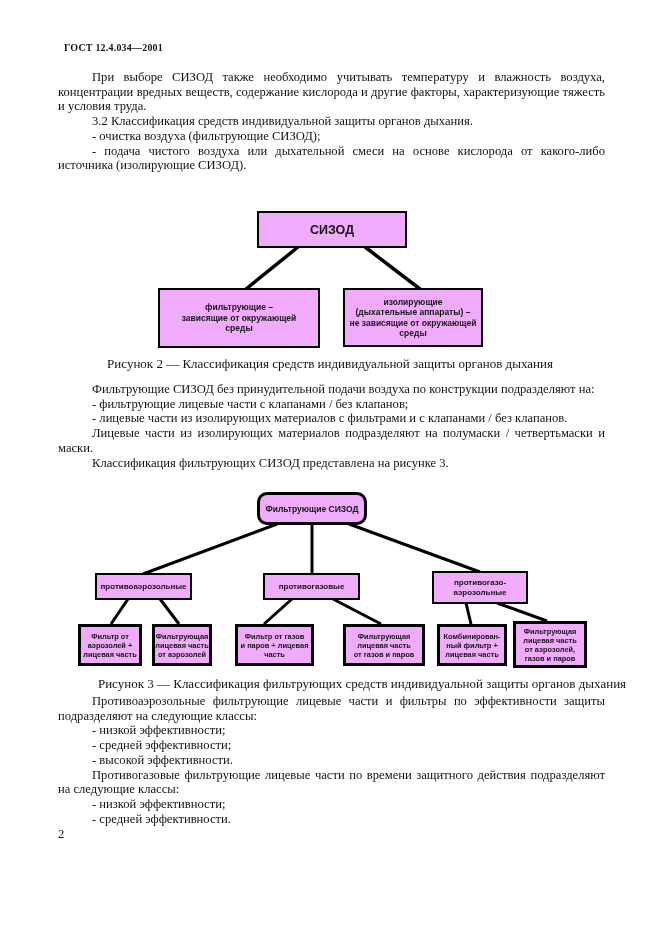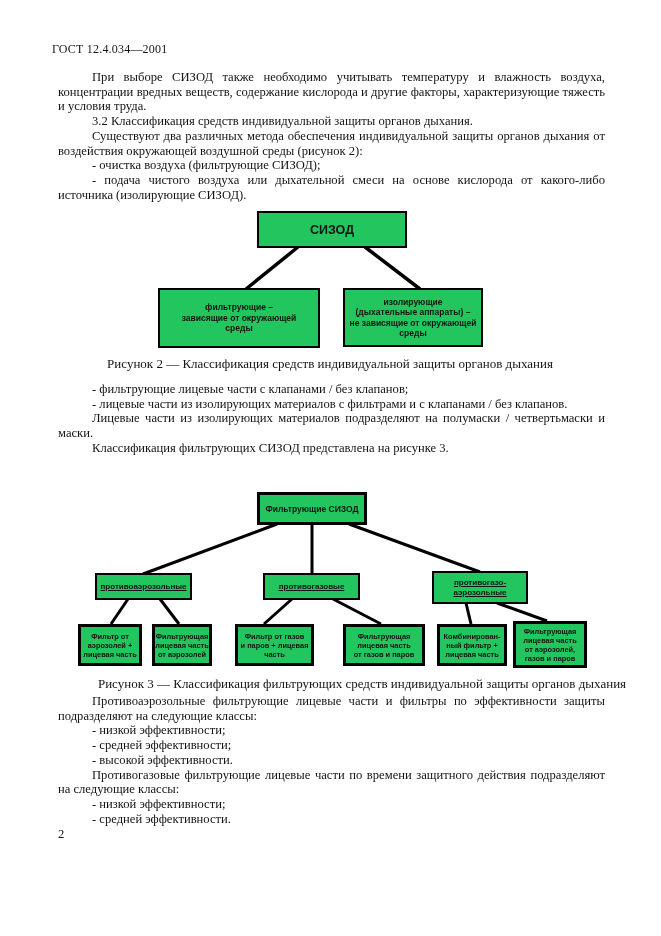--- a/index.html
+++ b/index.html
@@ -5,62 +5,61 @@
   html,body { margin:0; padding:0; background:#ffffff; }
   .page {
     position:relative;
     width:661px; height:936px;
     background:#ffffff;
     color:#141414;
     font-family:"Liberation Serif", serif;
     overflow:hidden;
   }
   .doc-header {
-    position:absolute; left:52px; top:42px;
-    font-weight:normal; font-size:12px; letter-spacing:.2px;
+    position:absolute; left:64px; top:42px;
+    font-weight:bold; font-size:10px; letter-spacing:.2px;
   }
   .text-block {
     position:absolute; left:58px; width:547px;
     font-size:12.6px; line-height:14.7px;
     text-align:justify;
   }
   .para { margin:0; text-indent:34px; }
   .list-line { margin:0; padding-left:34px; text-indent:0; text-align:left; }
   .caption {
     position:absolute; left:0; width:660px;
     text-align:center; font-size:13px;
   }
   .figure { position:absolute; left:0; width:661px; }
   .figure svg { position:absolute; left:0; top:0; }
   .box {
-    position:absolute; border:2px solid #000; background:#22c55e;
+    position:absolute; border:2px solid #000; background:#f0abfc;
     display:flex; align-items:center; justify-content:center;
     text-align:center;
     font-family:"Liberation Sans", sans-serif; font-weight:bold;
     box-sizing:border-box;
   }
   .box span { white-space:pre-line; display:block; width:100%; }
   .f2-root   { font-size:12.5px; }
   .f2-child  { font-size:8.5px; line-height:10.5px; }
-  .f3-root   { border-width:3px; font-size:8.5px; }
-  .f3-mid    { border-width:2px; font-size:8px; line-height:9.5px;text-decoration:underline; }
+  .f3-root   { border-width:3px; font-size:8.5px;border-radius:10px; }
+  .f3-mid    { border-width:2px; font-size:8px; line-height:9.5px; }
   .f3-leaf   { border-width:3px; font-size:7.4px; line-height:9px; }
   .page-number { position:absolute; left:58px; top:827px; font-size:12.6px; }
 </style>
 </head>
 <body>
 
 <div class="page">
 
   <div class="doc-header">ГОСТ 12.4.034—2001</div>
 
   <div class="text-block" style="top:70px;">
     <p class="para">При выборе СИЗОД также необходимо учитывать температуру и влажность воздуха, концентрации вредных веществ, содержание кислорода и другие факторы, характеризующие тяжесть и условия труда.</p>
     <p class="para">3.2  Классификация средств индивидуальной защиты органов дыхания.</p>
-    <p class="para">Существуют два различных метода обеспечения индивидуальной защиты органов дыхания от воздействия окружающей воздушной среды (рисунок 2):</p>
     <p class="list-line">-  очистка воздуха (фильтрующие СИЗОД);</p>
     <p class="para">-  подача чистого воздуха или дыхательной смеси на основе кислорода от какого-либо источника (изолирующие СИЗОД).</p>
   </div>
 
   <div class="figure" style="top:205px; height:150px;">
     <svg width="661" height="150">
       <line x1="298" y1="42" x2="246" y2="84" stroke="#000" stroke-width="3.5"></line>
       <line x1="365" y1="42" x2="420" y2="84" stroke="#000" stroke-width="3.5"></line>
     </svg>
     <div class="box f2-root" style="left:257px; top:6px; width:150px; height:37px;">
@@ -74,20 +73,21 @@
     <div class="box f2-child" style="left:343px; top:83px; width:140px; height:59px;">
       <span>изолирующие
 (дыхательные аппараты) –
 не зависящие от окружающей
 среды</span>
     </div>
   </div>
   <div class="caption" style="top:356px;">Рисунок 2 — Классификация средств индивидуальной защиты органов дыхания</div>
 
   <div class="text-block" style="top:382px;">
+    <p class="para">Фильтрующие СИЗОД без принудительной подачи воздуха по конструкции подразделяют на:</p>
     <p class="list-line">-  фильтрующие лицевые части с клапанами / без клапанов;</p>
     <p class="list-line">-  лицевые части из изолирующих материалов с фильтрами и с клапанами / без клапанов.</p>
     <p class="para">Лицевые части из изолирующих материалов подразделяют на полумаски / четвертьмаски и маски.</p>
     <p class="para">Классификация фильтрующих СИЗОД представлена на рисунке 3.</p>
   </div>
 
   <div class="figure" style="top:488px; height:192px;">
     <svg width="661" height="192">
       <line x1="277" y1="36" x2="143" y2="86" stroke="#000" stroke-width="3"></line>
       <line x1="312" y1="36" x2="312" y2="86" stroke="#000" stroke-width="3"></line>

